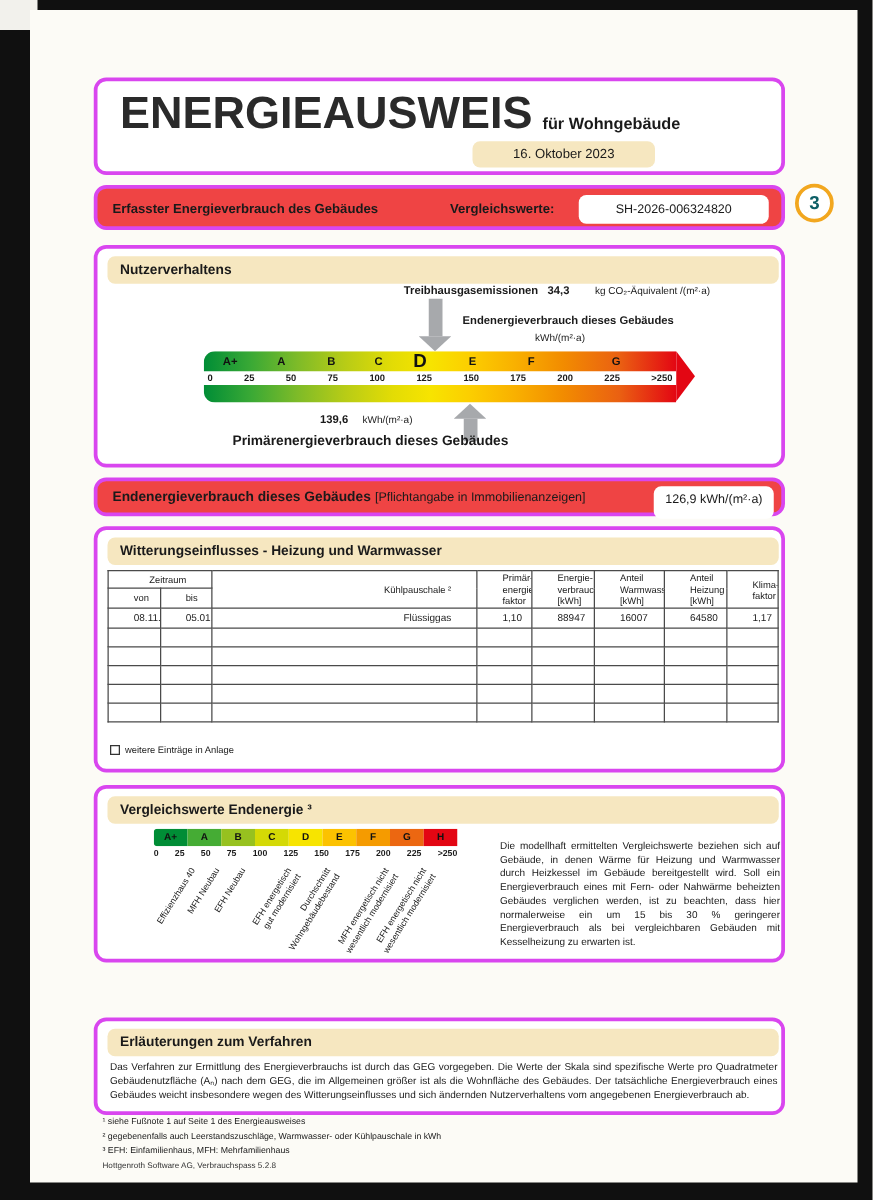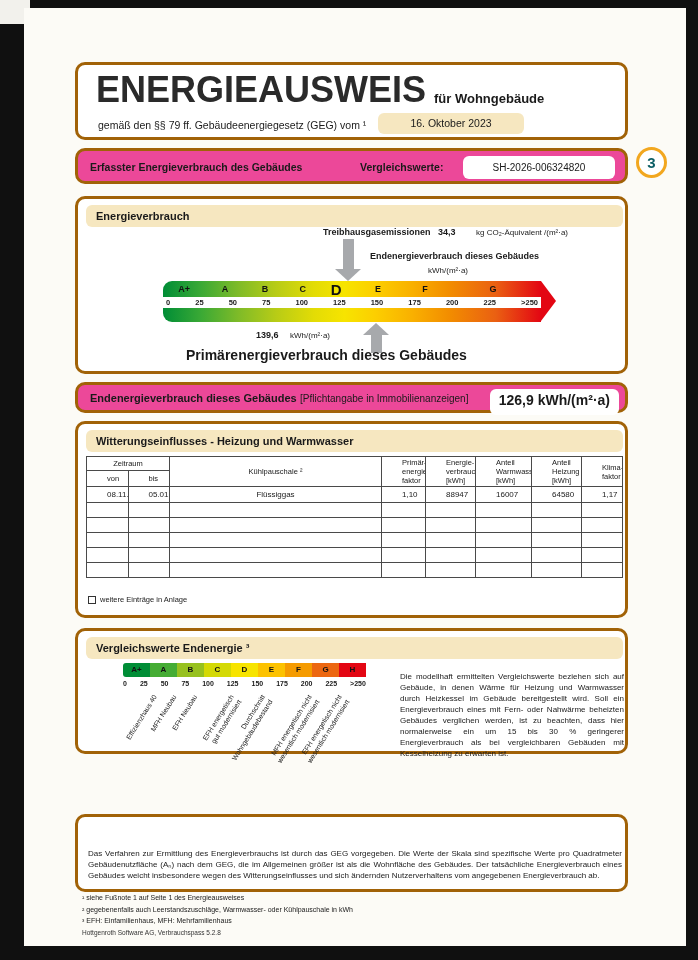--- a/index.html
+++ b/index.html
@@ -1,22 +1,22 @@
 <!DOCTYPE html>
 <html><head>
 <meta charset="utf-8">
 <style>
   * { margin:0; padding:0; box-sizing:border-box; }
   html,body { width:698px; height:960px; }
   body { background:#101010; position:relative; font-family:"Liberation Sans", sans-serif; color:#1a1a1a; overflow:hidden; }
   .scan-corner { position:absolute; left:0; top:0; width:30px; height:24px; background:#f2f1ec; }
   .page { position:absolute; left:24px; top:8px; width:662px; height:938px; background:#fcfbf6; }
 
-  .box { position:absolute; border:3px solid #a16207; border-radius:10px; background:#fff; }
-  .tanfill { background:#ec4899; }
+  .box { position:absolute; border:3px solid #d946ef; border-radius:10px; background:#fff; }
+  .tanfill { background:#ef4444; }
   .strip { position:absolute; left:8px; top:6px; width:537px; height:22px; background:#f6e7c0; border-radius:6px; }
   .sect-title { font-weight:bold; font-size:11px; line-height:22px; padding-left:10px; display:block; }
 
   
   .hd-title { position:absolute; left:18px; top:4px; font-size:36px; font-weight:bold; color:#2a2a2a; letter-spacing:0px; }
   .hd-sub { position:absolute; left:356px; top:26px; font-size:13px; font-weight:bold; }
   .hd-law { position:absolute; left:20px; top:54px; font-size:10.5px; }
   .hd-date { position:absolute; left:300px; top:48px; width:146px; height:21px; background:#f6e7c0; border-radius:6px; font-size:10.5px; text-align:center; line-height:21px; }
 
   
@@ -27,21 +27,21 @@
 
   
   .ghg-label { position:absolute; left:245px; top:28px; font-size:9px; font-weight:bold; }
   .ghg-value { position:absolute; left:360px; top:28px; font-size:9px; font-weight:bold; }
   .ghg-unit  { position:absolute; left:398px; top:29px; font-size:8px; }
   .end-label { position:absolute; left:292px; top:52px; font-size:9px; font-weight:bold; }
   .end-value { position:absolute; left:311px; top:66px; font-size:9px; font-weight:bold;margin-top:21px; }
   .end-unit  { position:absolute; left:350px; top:67px; font-size:8px; }
   .prim-value{ position:absolute; left:178px; top:131px; font-size:9px; font-weight:bold; }
   .prim-unit { position:absolute; left:212px; top:132px; font-size:8px; }
-  .prim-label{ position:absolute; left:108px; top:148px; font-size:14px; font-weight:bold; }
+  .prim-label{ position:absolute; left:108px; top:148px; font-size:11px; font-weight:bold; }
 
   .arrow { position:absolute; width:26px; }
   .arrow .shaft { width:11px; height:30px; background:#a7a9ac; margin:0 auto; }
   .arrow .shaft-s { width:11px; height:18px; background:#a7a9ac; margin:0 auto; }
   .head-down { width:0; height:0; border-left:13px solid transparent; border-right:13px solid transparent; border-top:12px solid #a7a9ac; }
   .head-up { width:0; height:0; border-left:13px solid transparent; border-right:13px solid transparent; border-bottom:12px solid #a7a9ac; }
 
   .bigbar { position:absolute; left:85px; top:82px; width:378px; height:41px; }
   .bigbar .bands { width:100%; height:100%; border-radius:9px 0 0 9px; overflow:hidden; }
   .band-letters { position:relative; height:16px;
@@ -49,25 +49,25 @@
   .band-letters span { position:absolute; top:50%; transform:translate(-50%,-50%); font-size:9px; font-weight:bold; color:#111; }
   .band-letters span.big { font-size:15px; }
   .band-numbers { height:11px; background:#fff; display:flex; justify-content:space-between; align-items:center; padding:0 3px; font-size:7.5px; font-weight:bold; }
   .band-bottom { height:14px;
     background:linear-gradient(90deg,#008d36 0%,#3aa935 10%,#7fbb28 20%,#b8cc16 30%,#e3dc05 40%,#f7e400 48%,#fccf00 56%,#f9b000 66%,#f28c00 76%,#ea6012 88%,#e30613 100%); }
   .bigbar .tip { position:absolute; left:100%; top:0; width:0; height:0; border-top:20.5px solid transparent; border-bottom:20.5px solid transparent; border-left:15px solid #e30613; }
 
   
   .banner-label { position:absolute; left:12px; top:7px; font-size:11px; font-weight:bold; }
   .banner-note { position:absolute; left:222px; top:8px; font-size:10px; }
-  .banner-pill { position:absolute; right:6px; top:4px; height:26px; background:#fff; border-radius:6px; font-size:14px; font-weight:bold; line-height:22px; padding:0 9px; }
+  .banner-pill { position:absolute; right:6px; top:4px; height:26px; background:#fff; border-radius:6px; font-size:10px; font-weight:normal; line-height:22px; padding:0 9px; }
 
   
   table.vtab { position:absolute; left:8px; top:32px; border-collapse:collapse; width:537px; font-size:8px; table-layout:fixed; }
-  .vtab th, .vtab td { border:1px solid #4a4a4a; text-align:center; padding:1px 20px; font-weight:normal; overflow:hidden; }
+  .vtab th, .vtab td { border:1px solid #4a4a4a; text-align:right; padding:1px 20px; font-weight:normal; overflow:hidden; }
   .vtab th { white-space:pre-line; font-size:7.5px; line-height:1.2; }
   .vtab thead tr:first-child th { height:14px; }
   .vtab tbody td { height:16px; }
   .vtab tbody tr.empty td { height:15px; }
   .chk-row { position:absolute; left:10px; top:171px; font-size:7.5px; display:flex; align-items:flex-end; gap:4px; }
   .chk { width:8px; height:8px; border:1px solid #333; background:#fff; display:inline-block; }
 
   
   .smallscale { position:absolute; left:45px; top:32px; width:243px; }
   .sletters { display:flex; height:14px; border-radius:3px 0 0 3px; overflow:hidden; }
@@ -89,34 +89,33 @@
 </head>
 <body>
 
 <div class="scan-corner"></div>
 
 <div class="page">
 
   <div class="box" style="left:51px; top:54px; width:553px; height:78px;">
     <div class="hd-title">ENERGIEAUSWEIS</div>
     <div class="hd-sub">für Wohngebäude</div>
-    <div class="hd-law">gemäß den §§ 79 ff. Gebäudeenergiegesetz (GEG) vom ¹</div>
     <div class="hd-date">16. Oktober 2023</div>
   </div>
 
   <div class="box tanfill" style="left:51px; top:140px; width:553px; height:36px;">
     <div class="reg-label">Erfasster Energieverbrauch des Gebäudes</div>
     <div class="reg-key">Vergleichswerte:</div>
     <div class="reg-pill">SH-2026-006324820</div>
   </div>
   <div class="page-badge">3</div>
 
   <div class="box" style="left:51px; top:188px; width:553px; height:178px;">
     <div class="strip">
-        <span class="sect-title">Energieverbrauch</span>
+        <span class="sect-title">Nutzerverhaltens</span>
       </div>
 
     <div class="ghg-label">Treibhausgasemissionen</div>
     <div class="ghg-value">34,3</div>
     <div class="ghg-unit">kg CO₂-Äquivalent /(m²·a)</div>
 
     <div class="arrow" style="left:257px; top:40px;">
       <div class="shaft"></div>
         <div class="head-down"></div>
     </div>
@@ -264,21 +263,21 @@
           </tr>
       </tbody>
     </table>
 
     <div class="chk-row">
       <span class="chk"></span>
       <span>weitere Einträge in Anlage</span>
     </div>
   </div>
 
-  <div class="box" style="left:51px; top:620px; width:553px; height:126px;">
+  <div class="box" style="left:51px; top:620px; width:553px; height:142px;">
     <div class="strip">
         <span class="sect-title">Vergleichswerte Endenergie ³</span>
       </div>
 
     <div class="smallscale">
       <div class="sletters">
         <span class="c0">A+</span>
         <span class="c1">A</span>
         <span class="c2">B</span>
         <span class="c3">C</span>
@@ -326,20 +325,23 @@
       </div>
     <div class="rl" style="left:258px; top:62px;">
         <div>EFH energetisch nicht
 wesentlich modernisiert</div>
       </div>
 
     <div class="cmp-par">Die modellhaft ermittelten Vergleichswerte beziehen sich auf Gebäude, in denen Wärme für Heizung und Warmwasser durch Heizkessel im Gebäude bereitgestellt wird. Soll ein Energieverbrauch eines mit Fern- oder Nahwärme beheizten Gebäudes verglichen werden, ist zu beachten, dass hier normalerweise ein um 15 bis 30 % geringerer Energieverbrauch als bei vergleichbaren Gebäuden mit Kesselheizung zu erwarten ist.</div>
   </div>
 
   <div class="box" style="left:51px; top:806px; width:553px; height:78px;">
+    <div class="strip">
+        <span class="sect-title">Erläuterungen zum Verfahren</span>
+      </div>
     <div class="exp-par">Das Verfahren zur Ermittlung des Energieverbrauchs ist durch das GEG vorgegeben. Die Werte der Skala sind spezifische Werte pro Quadratmeter Gebäudenutzfläche (Aₙ) nach dem GEG, die im Allgemeinen größer ist als die Wohnfläche des Gebäudes. Der tatsächliche Energieverbrauch eines Gebäudes weicht insbesondere wegen des Witterungseinflusses und sich ändernden Nutzerverhaltens vom angegebenen Energieverbrauch ab.</div>
   </div>
 
   <div class="footnotes">
     <div>¹   siehe Fußnote 1 auf Seite 1 des Energieausweises</div>
     <div>²   gegebenenfalls auch Leerstandszuschläge, Warmwasser- oder Kühlpauschale in kWh</div>
     <div>³   EFH: Einfamilienhaus, MFH: Mehrfamilienhaus</div>
   </div>
   <div class="software">Hottgenroth Software AG, Verbrauchspass 5.2.8</div>
 

